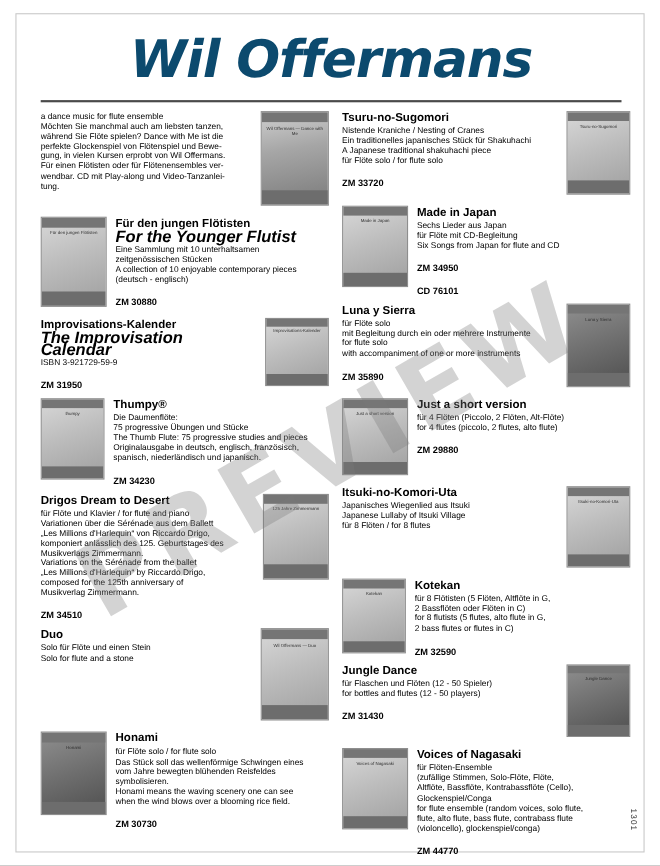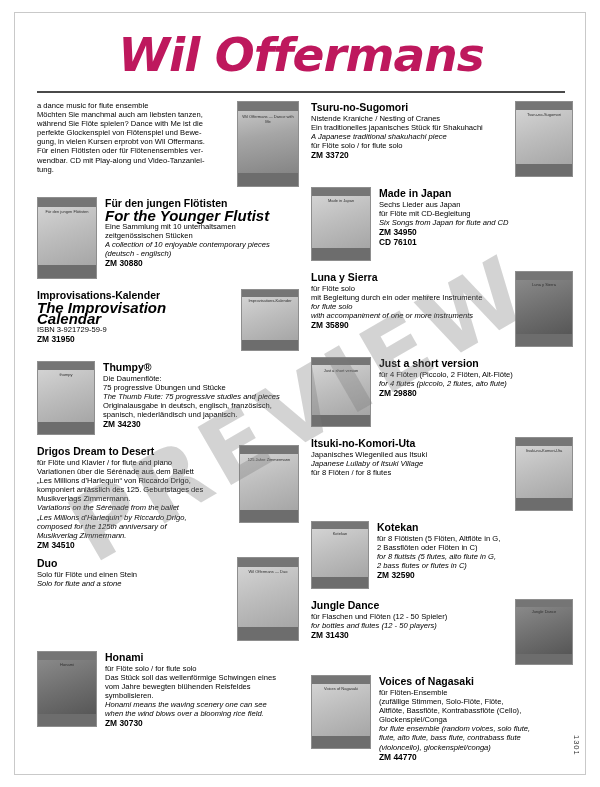--- a/index.html
+++ b/index.html
@@ -31,21 +31,21 @@
     position: absolute;
     left: 0;
     top: 14px;
     width: 572px;
     text-align: center;
     font-family: "DejaVu Sans", sans-serif;
     font-weight: bold;
     font-style: italic;
     font-size: 47px;
     letter-spacing: -1px;
-    color: #be185d;
+    color: #0c4a6e;
   }
   .title-rule {
     position: absolute;
     left: 22px;
     top: 78px;
     width: 528px;
     height: 2px;
     background: #4a4a4a;
   }
 
@@ -125,26 +125,26 @@
     font-style: italic;
     font-size: 15px;
     line-height: 11px;
     margin: 0 0 1px 0;
   }
   .desc {
     font-size: 7.6px;
     line-height: 9.1px;
     margin: 0;
   }
-  .desc.it { font-style: italic; }
+  .desc.it { }
   .code {
     font-size: 8.4px;
     font-weight: bold;
     line-height: 10px;
-    margin-top: 0;
+    margin-top: 11px;
   }
 
   
   .watermark {
     position: absolute;
     left: 50%;
     top: 52%;
     transform: translate(-50%,-50%) rotate(-30deg);
     font-family: "DejaVu Sans", sans-serif;
     font-weight: bold;

